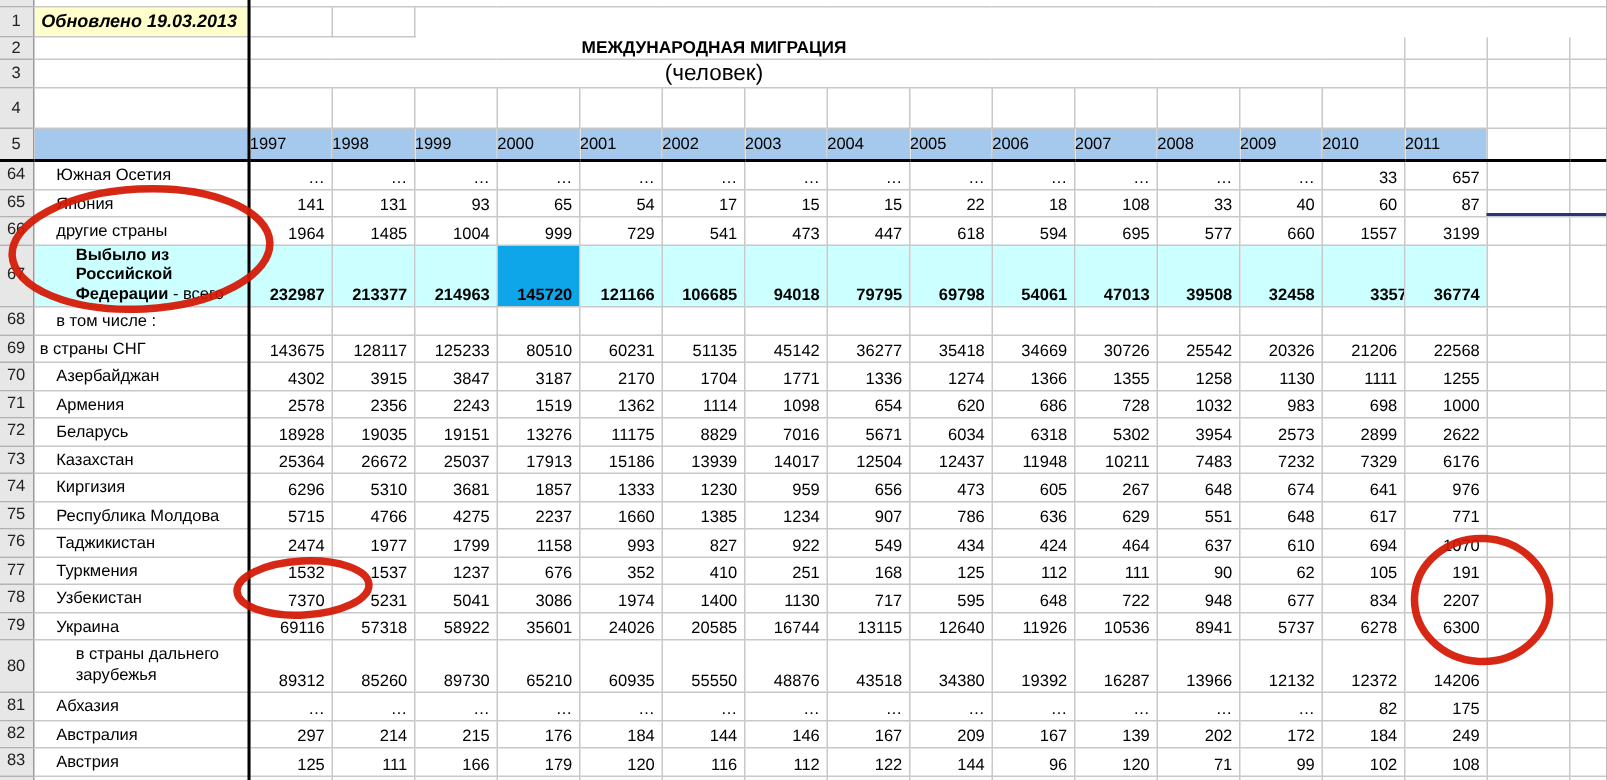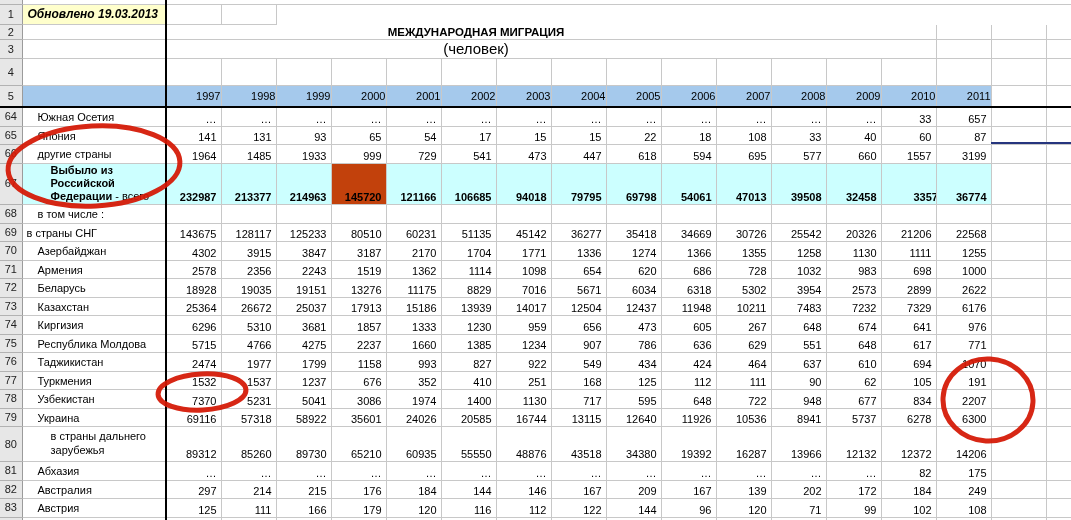--- a/index.html
+++ b/index.html
@@ -17,21 +17,21 @@
   tr.hr5 td{height:19px;border-bottom:2px solid #000;}
   .rh{background:#E7E7E7;border-right:1px solid #9B9B9B;border-bottom:1px solid #B2B2B2;
       text-align:center;vertical-align:middle;color:#222;}
   .lbl{padding-left:4px;line-height:1.2;}
   .lbl.ind{padding-left:15px;}
   .lbl.wrap{white-space:normal;vertical-align:middle;padding-left:28px;}
   .v{text-align:right;padding-right:4px;}
   .b{font-weight:bold;}
   .sfx{font-weight:normal;}
   .yellowcell{font-weight:bold;font-style:italic;font-size:12px;padding-left:5px;vertical-align:middle;}
-  .yh{text-align:right;vertical-align:middle;}
+  .yh{text-align:left;vertical-align:middle;}
   .merge{text-align:center;vertical-align:middle;padding-right:150px;}
   .mtitle{font-weight:bold;font-size:11.5px;}
   .msub{font-size:15px;}
   .vline{position:absolute;left:165px;top:0;width:2px;height:520px;background:#000;z-index:4;}
   .navy{position:absolute;height:2px;z-index:4;}
   #annotations{position:absolute;left:0;top:0;z-index:9;pointer-events:none;}
 </style>
 </head>
 <body>
 
@@ -161,21 +161,21 @@
           <td class="v">60</td>
           <td class="v">87</td>
           <td class="trail"></td>
           <td class="trail"></td>
         </tr>
         <tr>
           <td class="rh">66</td>
           <td class="lbl ind"><span>другие страны</span></td>
           <td class="v">1964</td>
           <td class="v">1485</td>
-          <td class="v">1933</td>
+          <td class="v">1004</td>
           <td class="v">999</td>
           <td class="v">729</td>
           <td class="v">541</td>
           <td class="v">473</td>
           <td class="v">447</td>
           <td class="v">618</td>
           <td class="v">594</td>
           <td class="v">695</td>
           <td class="v">577</td>
           <td class="v">660</td>
@@ -183,21 +183,21 @@
           <td class="v">3199</td>
           <td class="trail"></td>
           <td class="trail"></td>
         </tr>
         <tr class="tall">
           <td class="rh">67</td>
           <td class="lbl b fillc wrap" style="background: rgb(204, 255, 255);"><span>Выбыло из Российской Федерации</span><span class="sfx"> - всего</span></td>
           <td class="v b fillc" style="background: rgb(204, 255, 255);">232987</td>
           <td class="v b fillc" style="background: rgb(204, 255, 255);">213377</td>
           <td class="v b fillc" style="background: rgb(204, 255, 255);">214963</td>
-          <td class="v b fillc" style="background: #c2410c;">145720</td>
+          <td class="v b fillc" style="background: #0ea5e9;">145720</td>
           <td class="v b fillc" style="background: rgb(204, 255, 255);">121166</td>
           <td class="v b fillc" style="background: rgb(204, 255, 255);">106685</td>
           <td class="v b fillc" style="background: rgb(204, 255, 255);">94018</td>
           <td class="v b fillc" style="background: rgb(204, 255, 255);">79795</td>
           <td class="v b fillc" style="background: rgb(204, 255, 255);">69798</td>
           <td class="v b fillc" style="background: rgb(204, 255, 255);">54061</td>
           <td class="v b fillc" style="background: rgb(204, 255, 255);">47013</td>
           <td class="v b fillc" style="background: rgb(204, 255, 255);">39508</td>
           <td class="v b fillc" style="background: rgb(204, 255, 255);">32458</td>
           <td class="v b fillc" style="background: rgb(204, 255, 255); padding-left: 32px;">33578</td>

